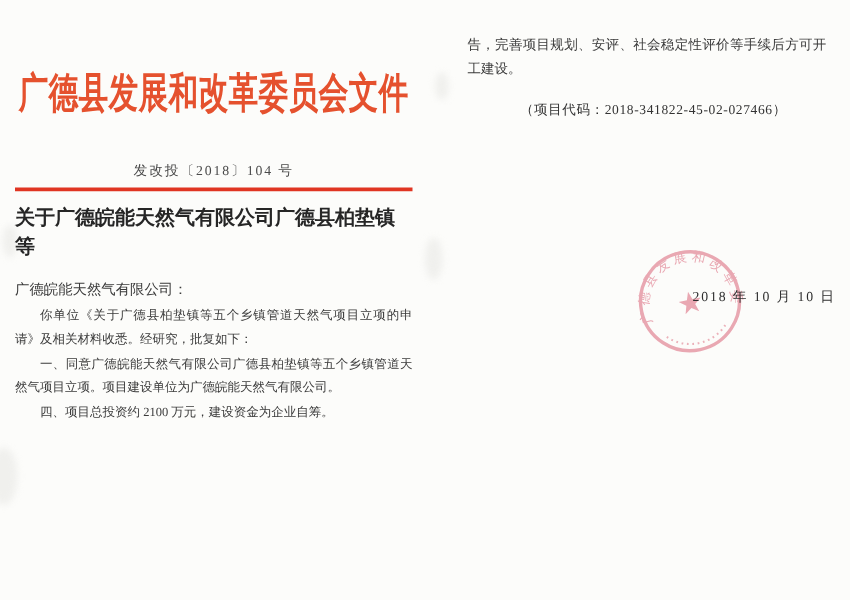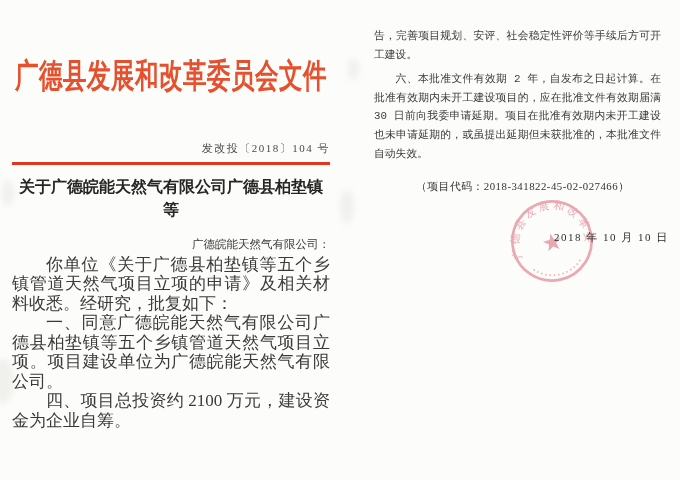--- a/index.html
+++ b/index.html
@@ -20,56 +20,53 @@
     line-height: 34px;
     font-size: 23.5px;
     font-weight: 700;
     color: #e5512e;
     text-align: center;
     letter-spacing: 0.5px;
     white-space: nowrap;
     transform: scaleY(1.42);
   }
   .doc-number {
-    margin-top: 48px;
-    text-align: right;
+    margin-top: 36px;
+    text-align: center;
     font-size: 11px;
     color: #4a4a4a;
     letter-spacing: 1.5px;
   }
   .red-rule {
     margin-top: 6px;
     height: 3px;
     background: #e03522;
   }
   .doc-title {
     margin: 11px 0 2px;
     font-size: 16px;
     line-height: 22.5px;
     font-weight: 700;
     color: #262626;
-    text-align: center;
   }
   .addressee {
     margin: 14px 0 0;
     font-size: 11.5px;
     line-height: 19.5px;
-    text-align: right;
   }
   .para {
     margin: 0;
-    font-size: 17px;
+    font-size: 10px;
     line-height: 19.5px;
     text-align: justify;
   }
   .indent { text-indent: 2em; }
   .page-right .para {
     font-size: 10.8px;
     line-height: 18.6px;
-    font-family: Liberation Mono, monospace;
   }
   .mt-sm { margin-top: 6px; }
   .code-line {
     margin-top: 17px;
     padding-left: 42px;
     font-size: 10.8px;
     letter-spacing: 0.5px;
     color: #333;
     white-space: nowrap;
   }
@@ -123,21 +120,20 @@
 
   <p class="addressee">广德皖能天然气有限公司：</p>
 
   <p class="para indent">你单位《关于广德县柏垫镇等五个乡镇管道天然气项目立项的申请》及相关材料收悉。经研究，批复如下：</p>
   <p class="para indent">一、同意广德皖能天然气有限公司广德县柏垫镇等五个乡镇管道天然气项目立项。项目建设单位为广德皖能天然气有限公司。</p>
   <p class="para indent">四、项目总投资约 2100 万元，建设资金为企业自筹。</p>
 </div>
 
 <div class="page page-right">
   <p class="para">告，完善项目规划、安评、社会稳定性评价等手续后方可开工建设。</p>
-  <p class="para indent mt-sm">六、本批准文件有效期 2 年，自发布之日起计算。在批准有效期内未开工建设项目的，应在批准文件有效期届满 30 日前向我委申请延期。项目在批准有效期内未开工建设也未申请延期的，或虽提出延期但未获批准的，本批准文件自动失效。</p>
 
   <p class="code-line">（项目代码：2018-341822-45-02-027466）</p>
 </div>
 
 <svg class="seal" viewBox="0 0 100 100">
   <circle cx="50" cy="50" r="46" fill="none" stroke="#e4919f" stroke-width="3.2"></circle>
   <path id="sealArc" d="M 13,64 A 39,39 0 1 1 87,64" fill="none"></path>
   <text font-size="12.5" fill="#e4919f" letter-spacing="3.6" font-family="Liberation Serif, DejaVu Serif, serif">
     <textPath href="#sealArc" startOffset="2">广德县发展和改革委员会</textPath>
   </text>

